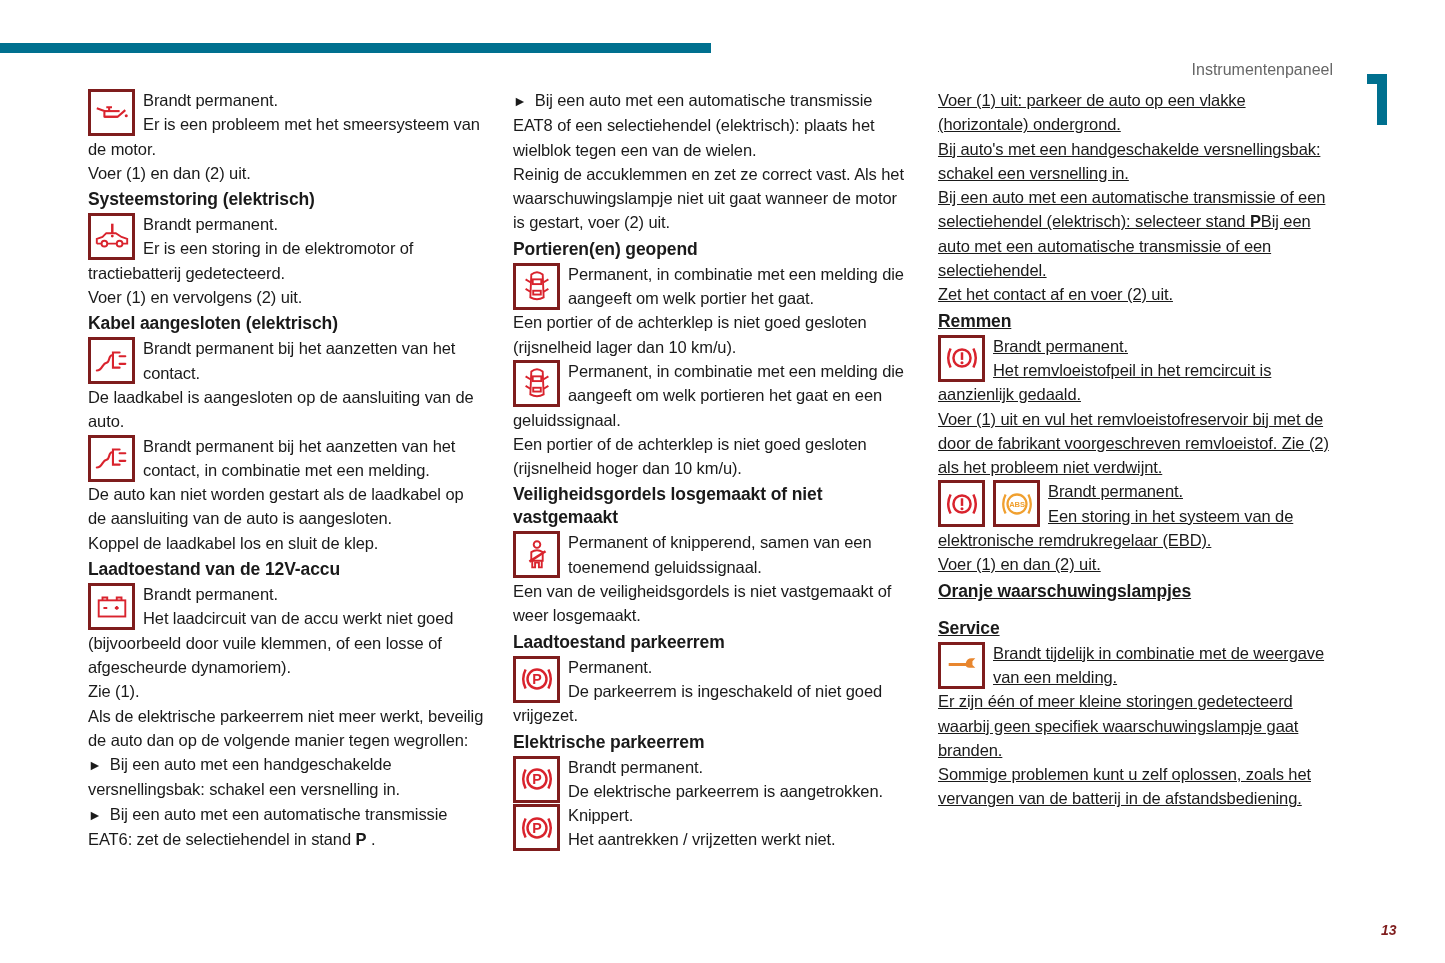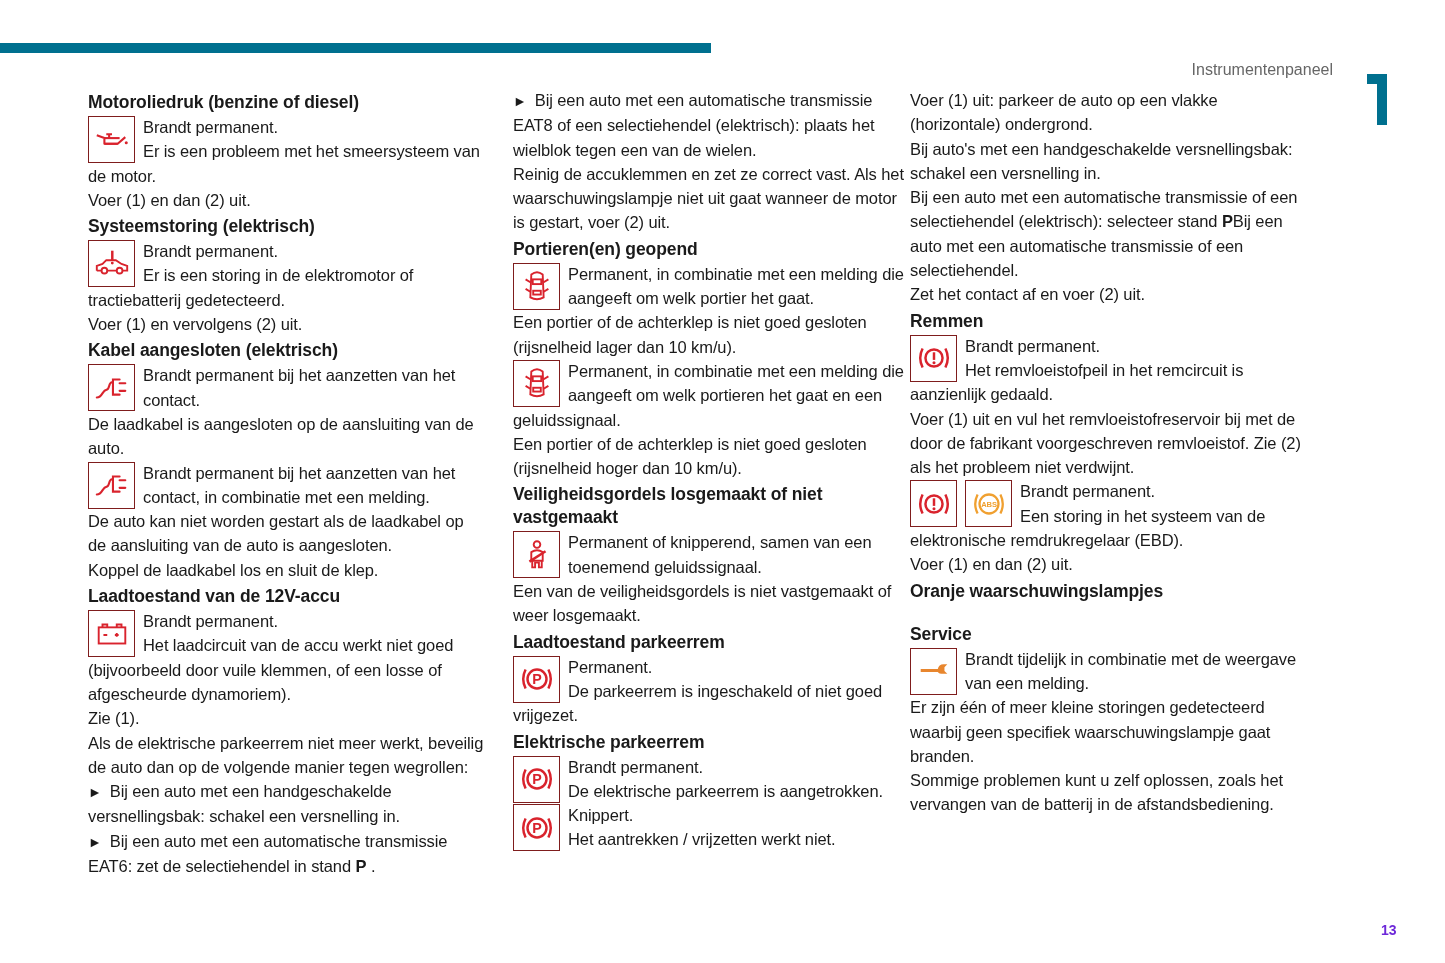--- a/index.html
+++ b/index.html
@@ -3,52 +3,51 @@
 <meta charset="utf-8">
 <style>
   html, body { margin: 0; padding: 0; background: #ffffff; }
   body {
     width: 1445px; height: 963px; position: relative; overflow: hidden;
     font-family: "Liberation Sans", sans-serif; color: #1a1a1a;
   }
   .top-bar { position: absolute; left: 0; top: 43px; width: 711px; height: 10px; background: #00708f; }
   .section-title { position: absolute; right: 112px; top: 37px; font-size: 16px; color: #666; margin-top: 24px; }
   .chapter-num { position: absolute; left: 1365px; top: 72px; width: 30px; height: 55px; }
-  .page-num { position: absolute; left: 1381px; top: 922px; font-size: 14px; font-weight: bold; color: #6d28d9; }
+  .page-num { position: absolute; left: 1381px; top: 922px; font-size: 14px; font-weight: bold; color: #7f1d1d; font-style: italic; }
 
   .col { position: absolute; top: 88px; width: 400px; font-size: 16.5px; line-height: 24.3px; letter-spacing: -0.1px; }
   .col1 { left: 88px; width: 396px; }
   .col2 { left: 513px; width: 400px; }
-  .col3 { left: 910px; width: 400px; }
+  .col3 { left: 938px; width: 400px; text-decoration: underline; }
 
   h3 { font-size: 17.5px; font-weight: bold; margin: 0; padding: 3px 0 1px 0; line-height: 23px; }
-  h3.spaced { margin-bottom: 16px; }
+  h3.spaced { margin-bottom: 10px; }
   p { margin: 0; }
   .entry { overflow: hidden; }
   .icon-box {
-    float: left; width: 47px; height: 47px; border: 1px solid #7f1d1d; box-sizing: border-box;
+    float: left; width: 47px; height: 47px; border: 3px solid #7f1d1d; box-sizing: border-box;
     margin: 1px 8px 0 0; display: flex; align-items: center; justify-content: center; background: #fff;
   }
   .icon-box + .icon-box { margin-left: 0; }
   .icon-box svg { width: 38px; height: 38px; }
   .tri { font-size: 14px; margin-right: 8px; }
   b { font-weight: bold; }
 </style>
 </head>
 <body>
 
 <div class="top-bar"></div>
 <div class="section-title">Instrumentenpaneel</div>
 <svg class="chapter-num" viewBox="0 0 30 55">
   <path d="M2 2 H22 V53 H12 V12 H2 Z" fill="#00708f"></path>
 </svg>
 <div class="page-num">13</div>
 
 <div class="col col1">
-  <h3>Motoroliedruk (benzine of diesel)</h3>
   <div class="entry">
     <div class="icon-box">
       <svg viewBox="0 0 40 40">
           <g fill="none" stroke="#d9232d" stroke-width="2.2" stroke-linejoin="round">
             <path d="M4 15 L12 18 L12 24 L26 24 L34 17"></path>
             <path d="M12 18 L28 18"></path>
             <path d="M17 18 V14 M14 14 H20"></path>
             <path d="M26 24 L12 24"></path>
           </g>
           <circle cx="35" cy="23" r="1.6" fill="#d9232d"></circle>

